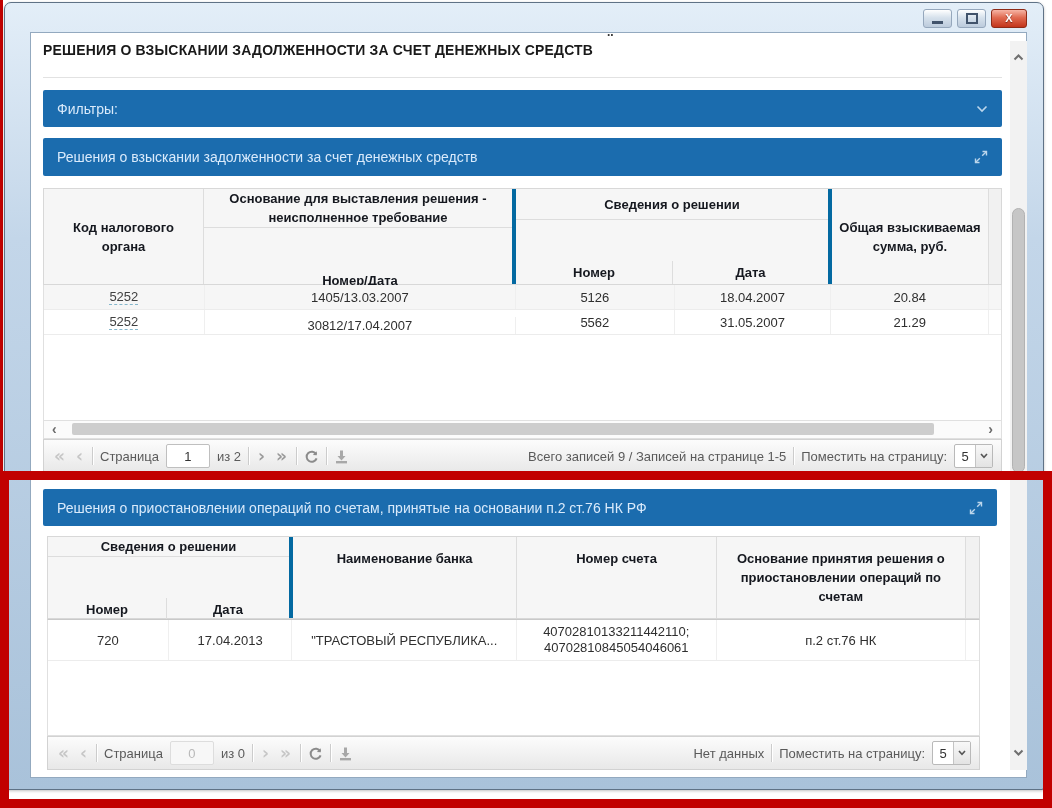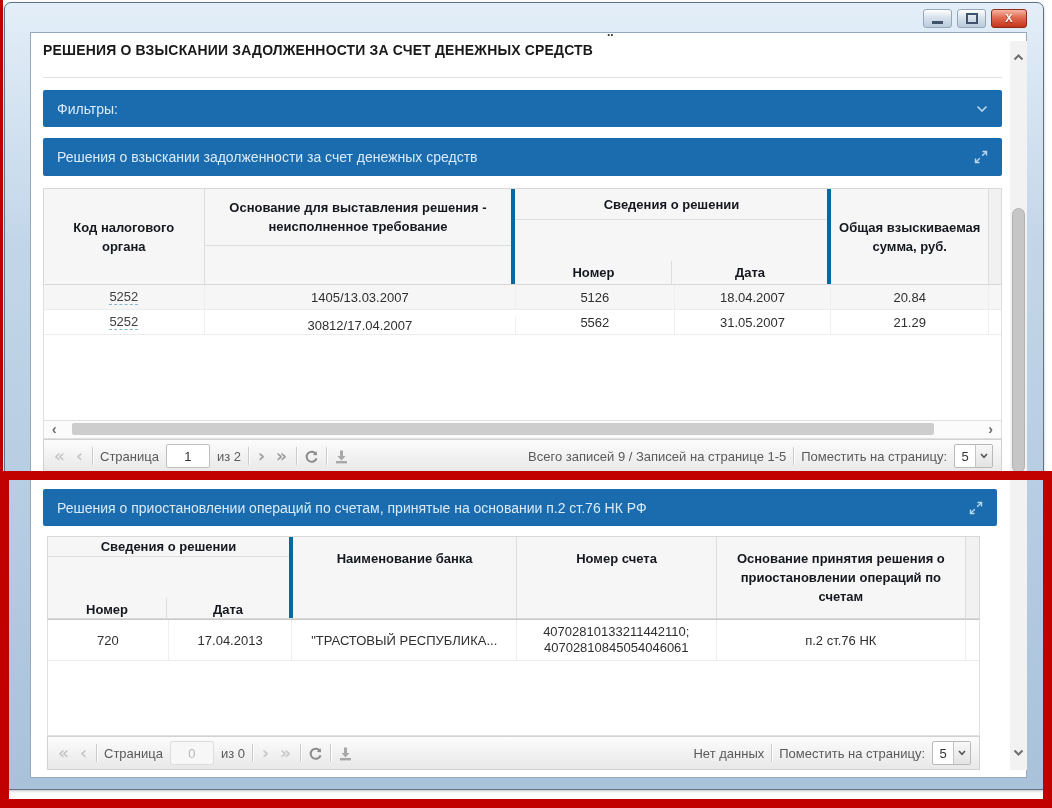--- a/index.html
+++ b/index.html
@@ -143,20 +143,21 @@
           <line x1="12.5" y1="1.5" x2="8.2" y2="5.8" stroke="#bcd6ec" stroke-width="1.4"></line>
           <path d="M5.5 12.5 H1.5 V8.5" fill="none" stroke="#bcd6ec" stroke-width="1.4"></path>
           <line x1="1.5" y1="12.5" x2="5.8" y2="8.2" stroke="#bcd6ec" stroke-width="1.4"></line>
         </svg>
       </div>
 
       <div class="hdr hdr1">
         <div class="hcell" style="width:161px;">Код налогового органа</div>
         <div class="hstack" style="width:312px;">
           <div class="top" style="height:57px;">Основание для выставления решения - неисполненное требование</div>
+          <div class="hcell" style="width:312px;border-right:none;flex:1;">Номер/Дата</div>
         </div>
         <div class="hstack" style="width:316px;">
           <div class="top" style="height:33px;">Сведения о решении</div>
           <div class="sub">
             <div class="hcell" style="width:159px;">Номер</div>
             <div class="hcell" style="width:157px;">Дата</div>
           </div>
         </div>
         <div class="hcell" style="width:158px;">Общая взыскиваемая сумма, руб.</div>
         <div class="hcell last sliver" style="width:12px;"></div>

